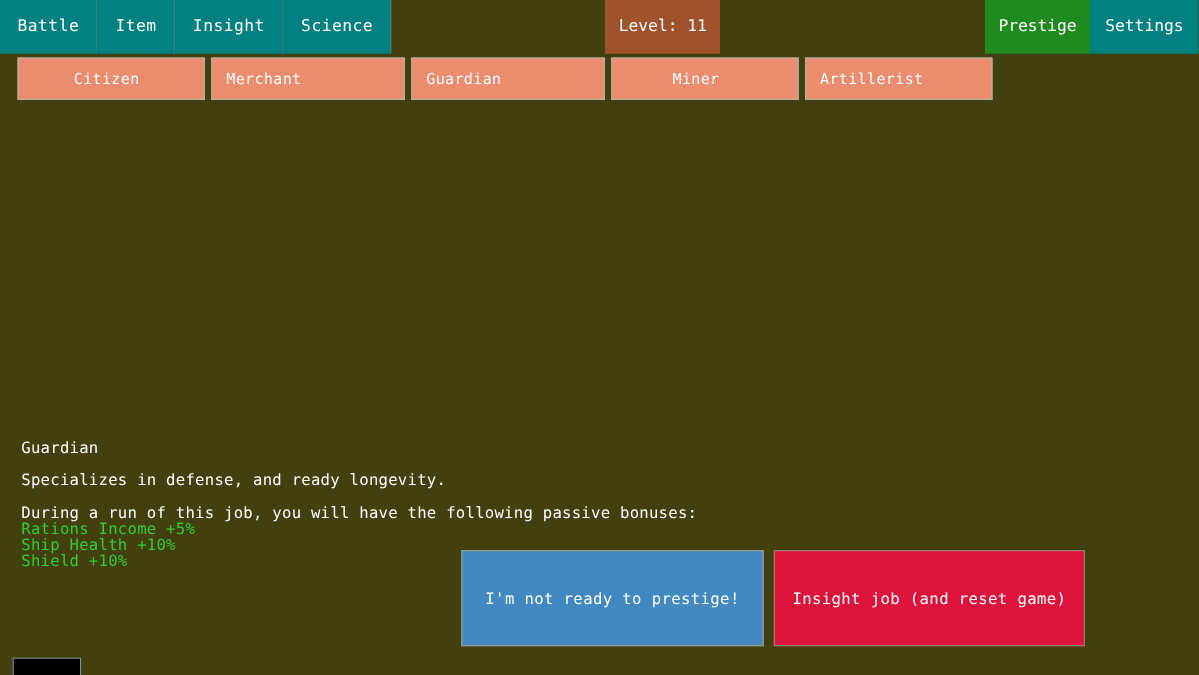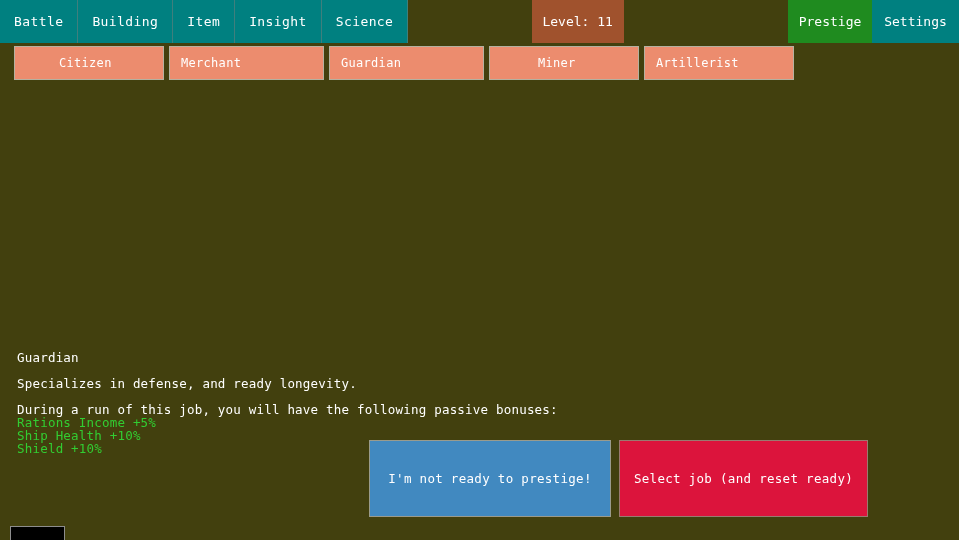--- a/index.html
+++ b/index.html
@@ -203,23 +203,20 @@
   }
 </style>
 </head>
 <body>
 
 <div id="app">
 
   <div class="navbar">
     <div class="nav-tab">
       <span>Battle</span>
-    </div>
-    <div class="nav-tab">
-      <span>Building</span>
     </div>
     <div class="nav-tab">
       <span>Item</span>
     </div>
     <div class="nav-tab">
       <span>Insight</span>
     </div>
     <div class="nav-tab">
       <span>Science</span>
     </div>
@@ -268,20 +265,20 @@
       <div class="bonus-line">Rations Income +5%</div>
       <div class="bonus-line">Ship Health +10%</div>
       <div class="bonus-line">Shield +10%</div>
     </div>
   </div>
 
   <div class="btn-decline">
     <span>I'm not ready to prestige!</span>
   </div>
   <div class="btn-confirm">
-    <span>Select job (and reset ready)</span>
+    <span>Insight job (and reset game)</span>
   </div>
 
   <div class="btn-help">
     <span>Help</span>
   </div>
 
 </div>
 
 </body></html>

